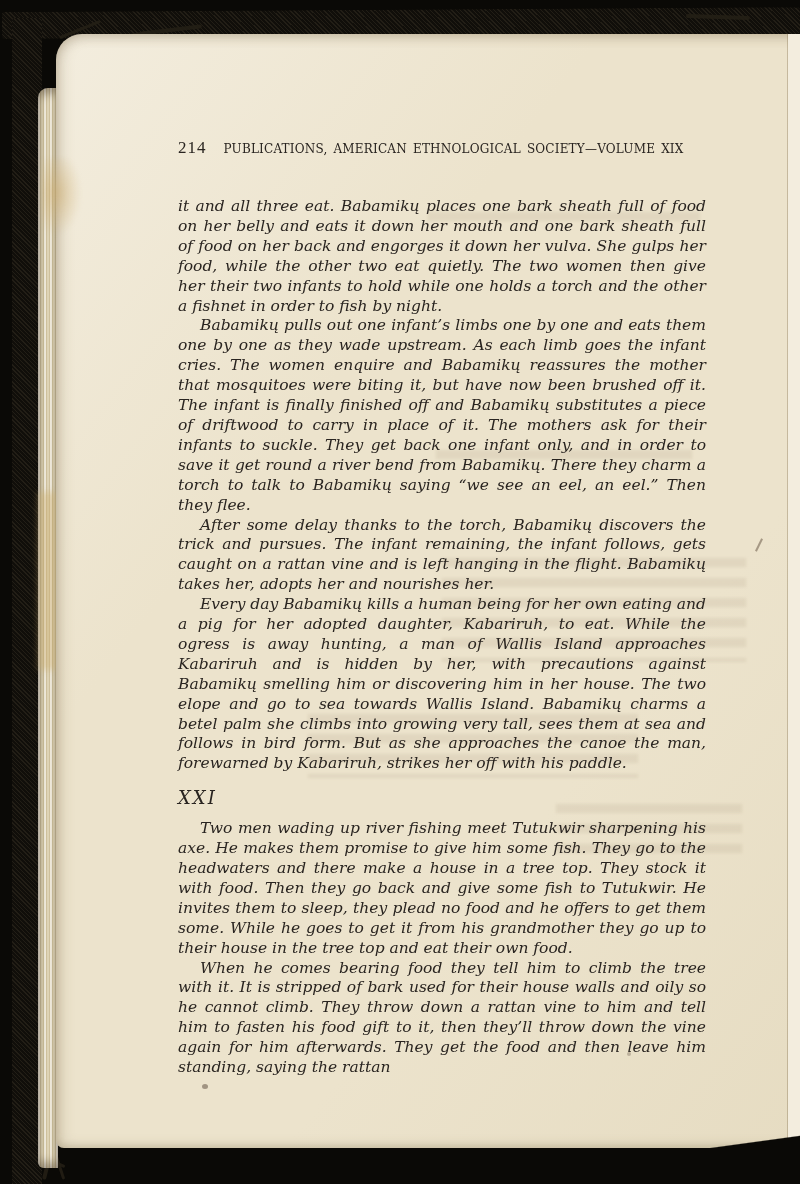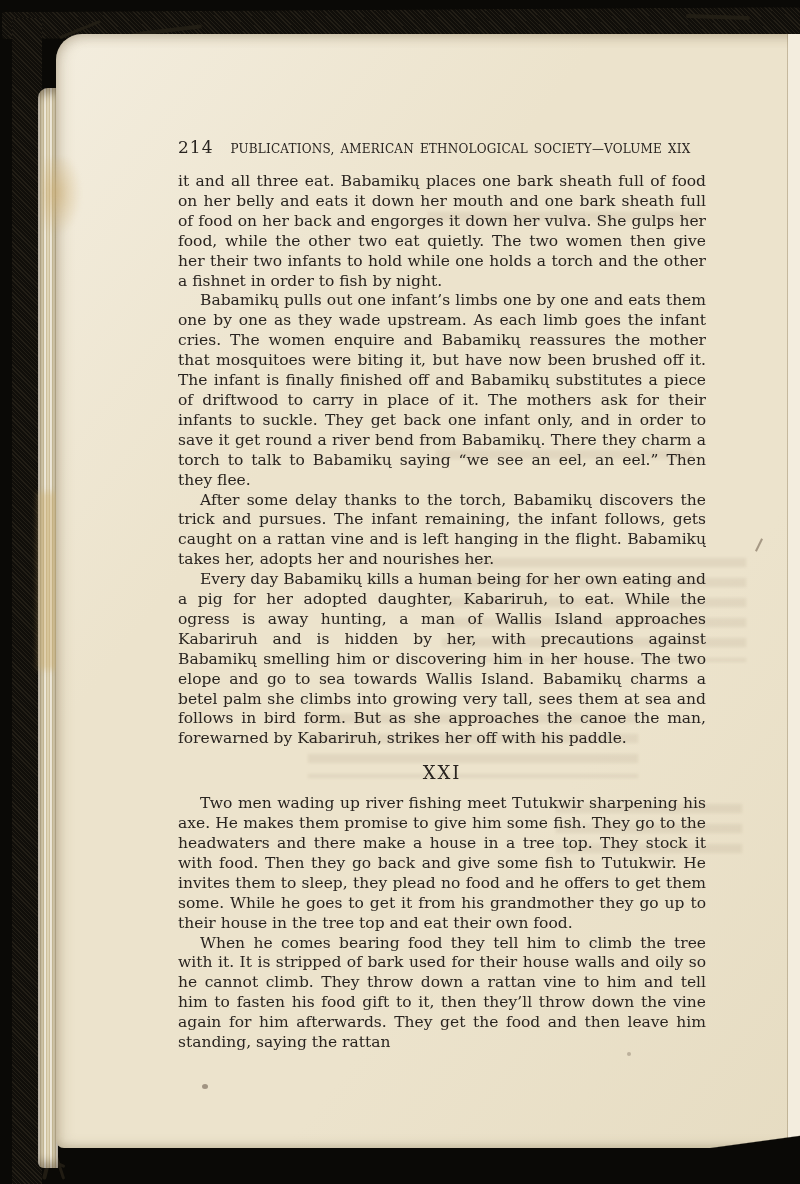--- a/index.html
+++ b/index.html
@@ -88,26 +88,26 @@
   }
   .g1{left:372px;top:178px;width:272px;height:14px;}
   .g2{left:380px;top:416px;width:256px;height:14px;}
   .g3{left:386px;top:524px;width:304px;height:104px;}
   .g4{left:252px;top:680px;width:330px;height:64px;}
   .g5{left:500px;top:770px;width:186px;height:52px;}
 
   
   .text-block{position:absolute;left:122px;top:86px;width:528px;color:var(--ink);}
   .running-header{display:flex;align-items:baseline;gap:17px;white-space:nowrap;}
-  .page-num{font-size:17px;letter-spacing:1px;}
+  .page-num{font-size:17px;letter-spacing:1px;font-family:Liberation Serif, serif;}
   .running-title{font-size:12px;letter-spacing:0.2px;word-spacing:2px;margin-top:22px;}
-  .body-text{margin-top:15px;font-size:15.5px;line-height:19.9px;text-align:justify;}
+  .body-text{margin-top:39px;font-size:15.5px;line-height:19.9px;text-align:justify;font-style:italic;}
   .body-text p{margin:0;text-indent:22px;}
   .body-text p.continuation{text-indent:0;}
-  .chapter{text-align:center;font-size:18px;letter-spacing:2px;margin:14px 0 11px;}
+  .chapter{font-size:18px;letter-spacing:2px;margin:14px 0 11px;}
 </style>
 </head>
 <body>
 
 <div class="scene">
 
   <div class="cover cover-top"></div>
   <div class="cover cover-left"></div>
 
   <div class="thread t1"></div>

